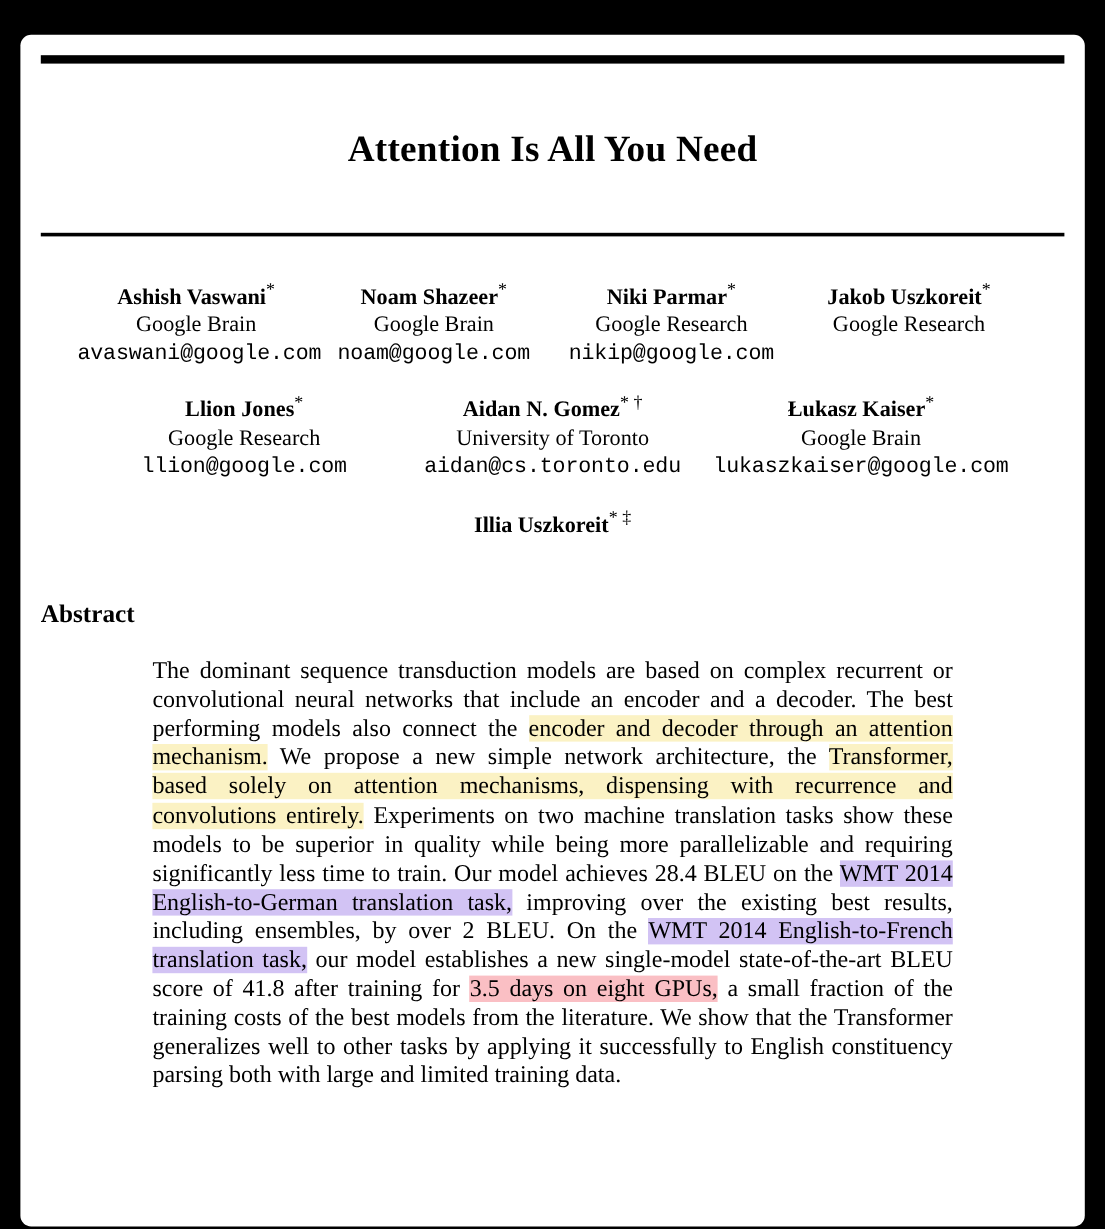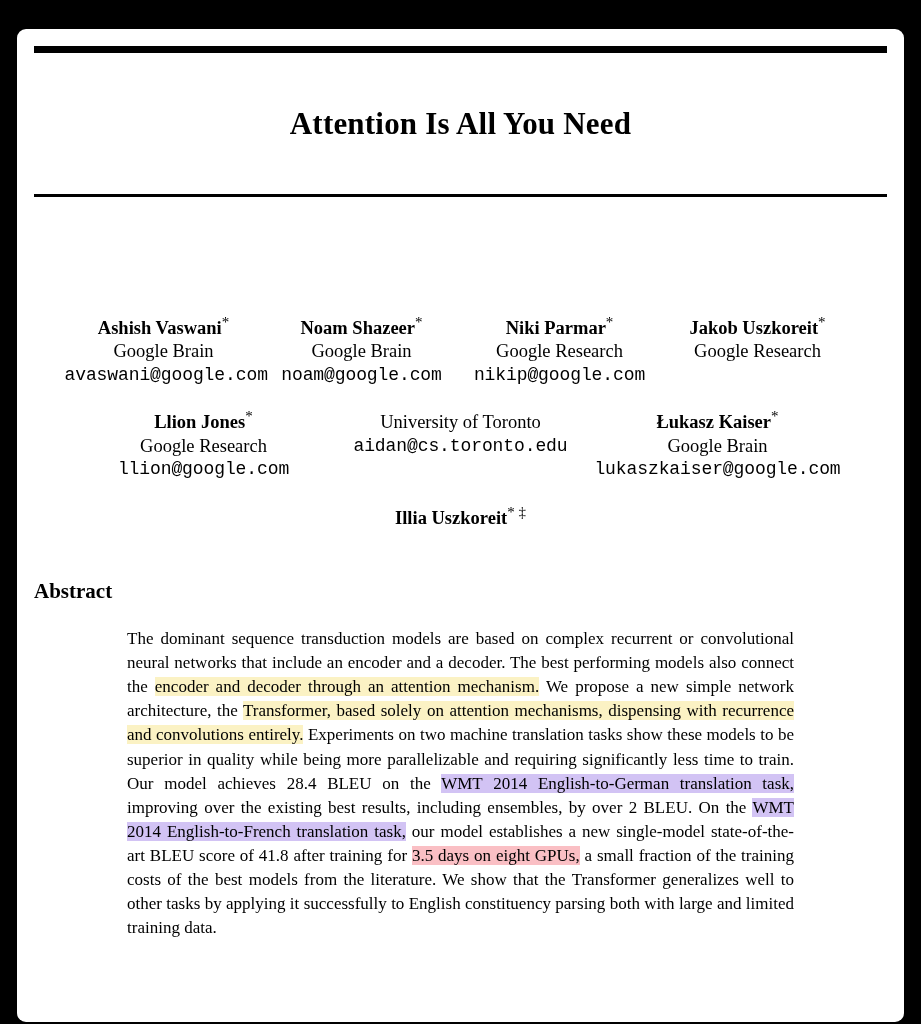--- a/index.html
+++ b/index.html
@@ -60,21 +60,21 @@
     font-size: 31px;
     font-weight: bold;
     letter-spacing: 0.2px;
     color: #000000;
     padding: 33px 0 32px 0;
     line-height: 1.1;
   }
 
   
   .authors {
-    padding-top: 120px;
+    padding-top: 40px;
   }
   .author-row {
     display: flex;
     justify-content: center;
     align-items: flex-start;
     margin-bottom: 24px;
   }
   .author-row.row-1 .author { width: 198px; }
   .author-row.row-2 { margin-bottom: 26px; }
   .author-row.row-2 .author { width: 257px; }
@@ -114,21 +114,21 @@
     text-align: left;
     font-size: 21px;
     font-weight: bold;
     color: #000000;
     margin-top: 48px;
     margin-bottom: 23px;
   }
 
   .abstract-body {
     margin: 0 93px 0 93px;
-    font-size: 17px;
+    font-size: 20px;
     line-height: 24.1px;
     color: #000000;
     text-align: justify;
     text-justify: inter-word;
     hyphens: none;
   }
 
   mark.hl {
     background: transparent;
     color: #000000;
@@ -177,20 +177,21 @@
           </div>
         </div>
 
         <div class="author-row row-2">
           <div class="author">
             <div class="author-name"><span>Llion Jones</span><span class="mark">*</span></div>
             <div class="author-affil">Google Research</div>
             <div class="author-email">llion@google.com</div>
           </div>
           <div class="author">
+            <div class="author-name"><span>Aidan N. Gomez</span><span class="mark">* †</span></div>
             <div class="author-affil">University of Toronto</div>
             <div class="author-email">aidan@cs.toronto.edu</div>
           </div>
           <div class="author">
             <div class="author-name"><span>Łukasz Kaiser</span><span class="mark">*</span></div>
             <div class="author-affil">Google Brain</div>
             <div class="author-email">lukaszkaiser@google.com</div>
           </div>
         </div>
 

